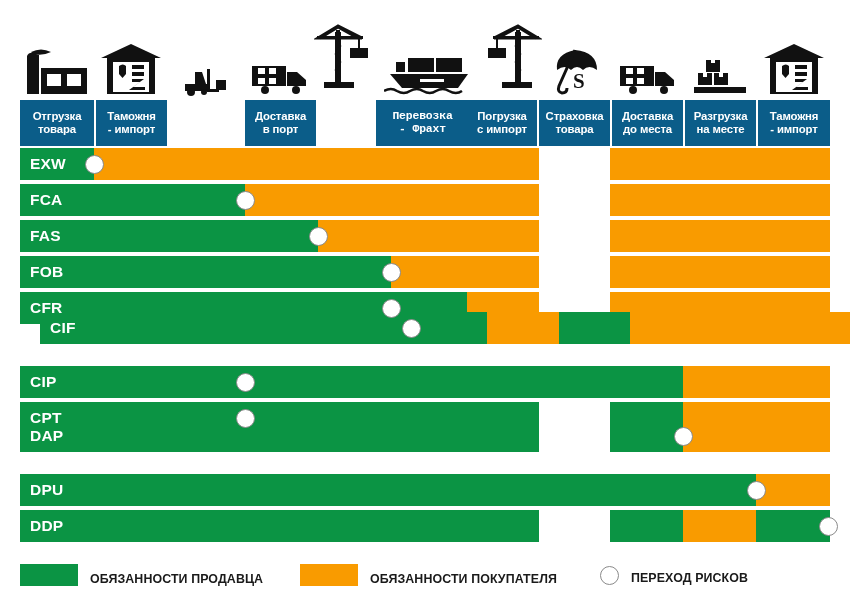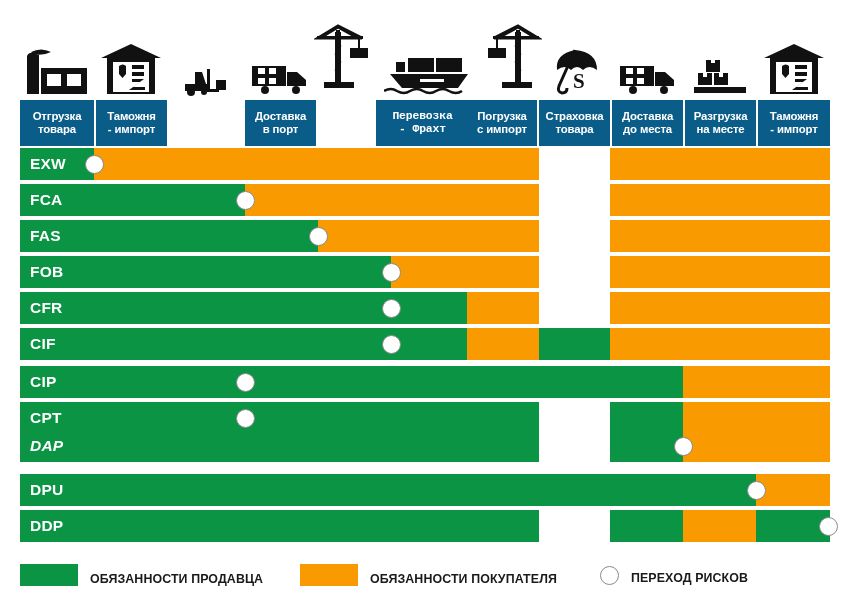--- a/index.html
+++ b/index.html
@@ -343,21 +343,21 @@
         <div class="risk-dot" style="left: 361.5px;"></div>
       </div>
       <div class="row" style="top: 144px;">
         <div class="seg green" style="left: 0px; width: 447px;"></div>
         <div class="seg orange" style="left: 447px; width: 72px;"></div>
         <div class="seg white" style="left: 519px; width: 71px;"></div>
         <div class="seg orange" style="left: 590px; width: 220px;"></div>
         <div class="row-label">CFR</div>
         <div class="risk-dot" style="left: 361.5px;"></div>
       </div>
-      <div class="row" style="top: 180px;">
+      <div class="row" style="top: 164px; margin-left: 20px;">
         <div class="seg green" style="left: 0px; width: 447px;"></div>
         <div class="seg orange" style="left: 447px; width: 72px;"></div>
         <div class="seg green" style="left: 519px; width: 71px;"></div>
         <div class="seg orange" style="left: 590px; width: 220px;"></div>
         <div class="row-label">CIF</div>
         <div class="risk-dot" style="left: 361.5px;"></div>
       </div>
       <div class="row" style="top: 218px;">
         <div class="seg green" style="left: 0px; width: 663px;"></div>
         <div class="seg orange" style="left: 663px; width: 147px;"></div>
@@ -365,21 +365,21 @@
         <div class="risk-dot" style="left: 215.5px;"></div>
       </div>
       <div class="row" style="top: 254px;">
         <div class="seg green" style="left: 0px; width: 519px;"></div>
         <div class="seg white" style="left: 519px; width: 71px;"></div>
         <div class="seg green" style="left: 590px; width: 73px;"></div>
         <div class="seg orange" style="left: 663px; width: 147px;"></div>
         <div class="row-label">CPT</div>
         <div class="risk-dot" style="left: 215.5px;"></div>
       </div>
-      <div class="row" style="top: 282px; font-style: italic;">
+      <div class="row" style="top: 272px;">
         <div class="seg green" style="left: 0px; width: 519px;"></div>
         <div class="seg white" style="left: 519px; width: 71px;"></div>
         <div class="seg green" style="left: 590px; width: 73px;"></div>
         <div class="seg orange" style="left: 663px; width: 147px;"></div>
         <div class="row-label">DAP</div>
         <div class="risk-dot" style="left: 653.5px;"></div>
       </div>
       <div class="row" style="top: 326px;">
         <div class="seg green" style="left: 0px; width: 736px;"></div>
         <div class="seg orange" style="left: 736px; width: 74px;"></div>

